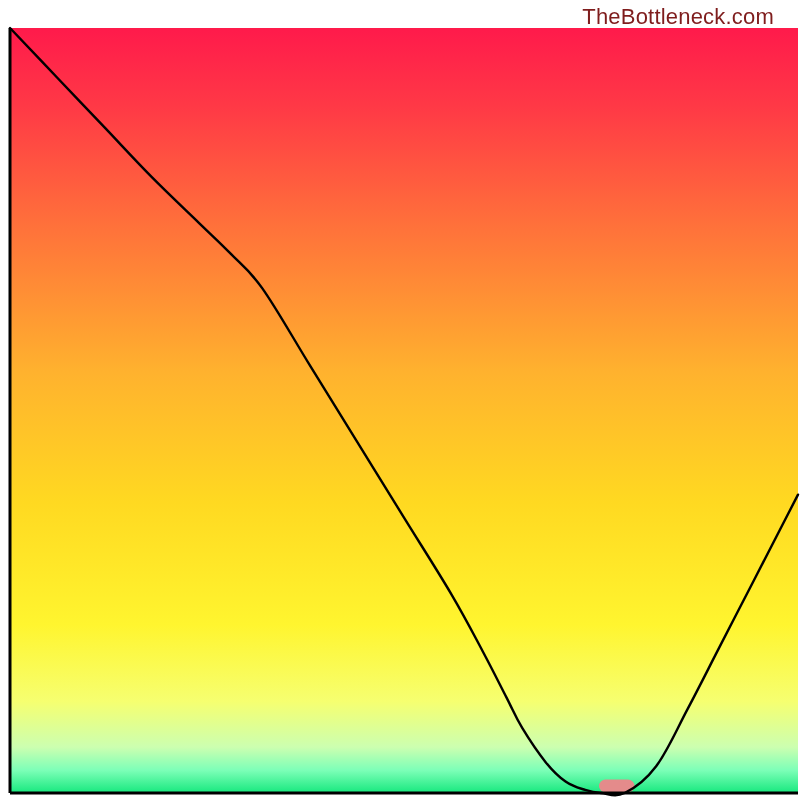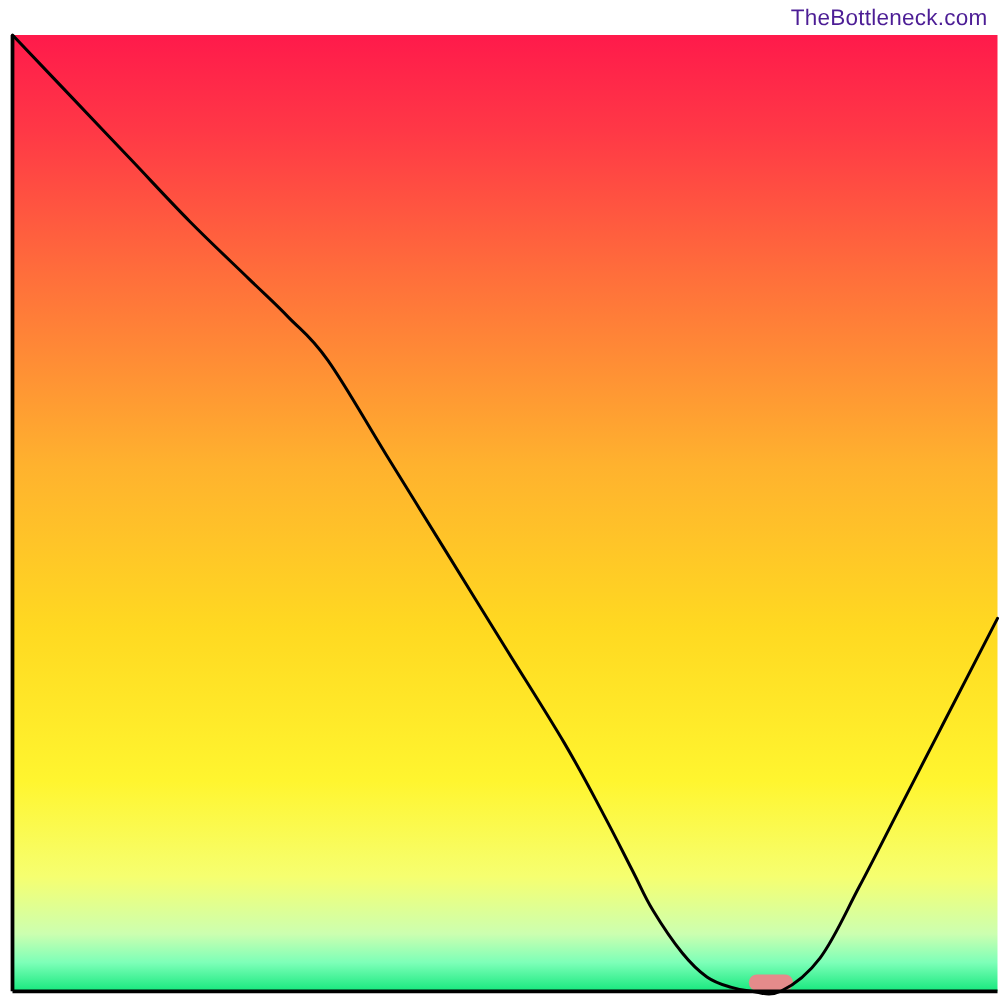--- a/index.html
+++ b/index.html
@@ -11,23 +11,23 @@
     font-family: Arial, Helvetica, sans-serif;
   }
   .chart-container {
     position: relative;
     width: 800px;
     height: 800px;
   }
   .watermark {
     position: absolute;
     top: 4px;
-    right: 10px;
-    color: #4c1d95;
-    font-size: 18px;
+    right: 26px;
+    color: #7f1d1d;
+    font-size: 22px;
     font-weight: 500;
     z-index: 10;
     letter-spacing: 0.2px;
   }
   svg {
     display: block;
   }
 </style>
 </head>
 <body>

